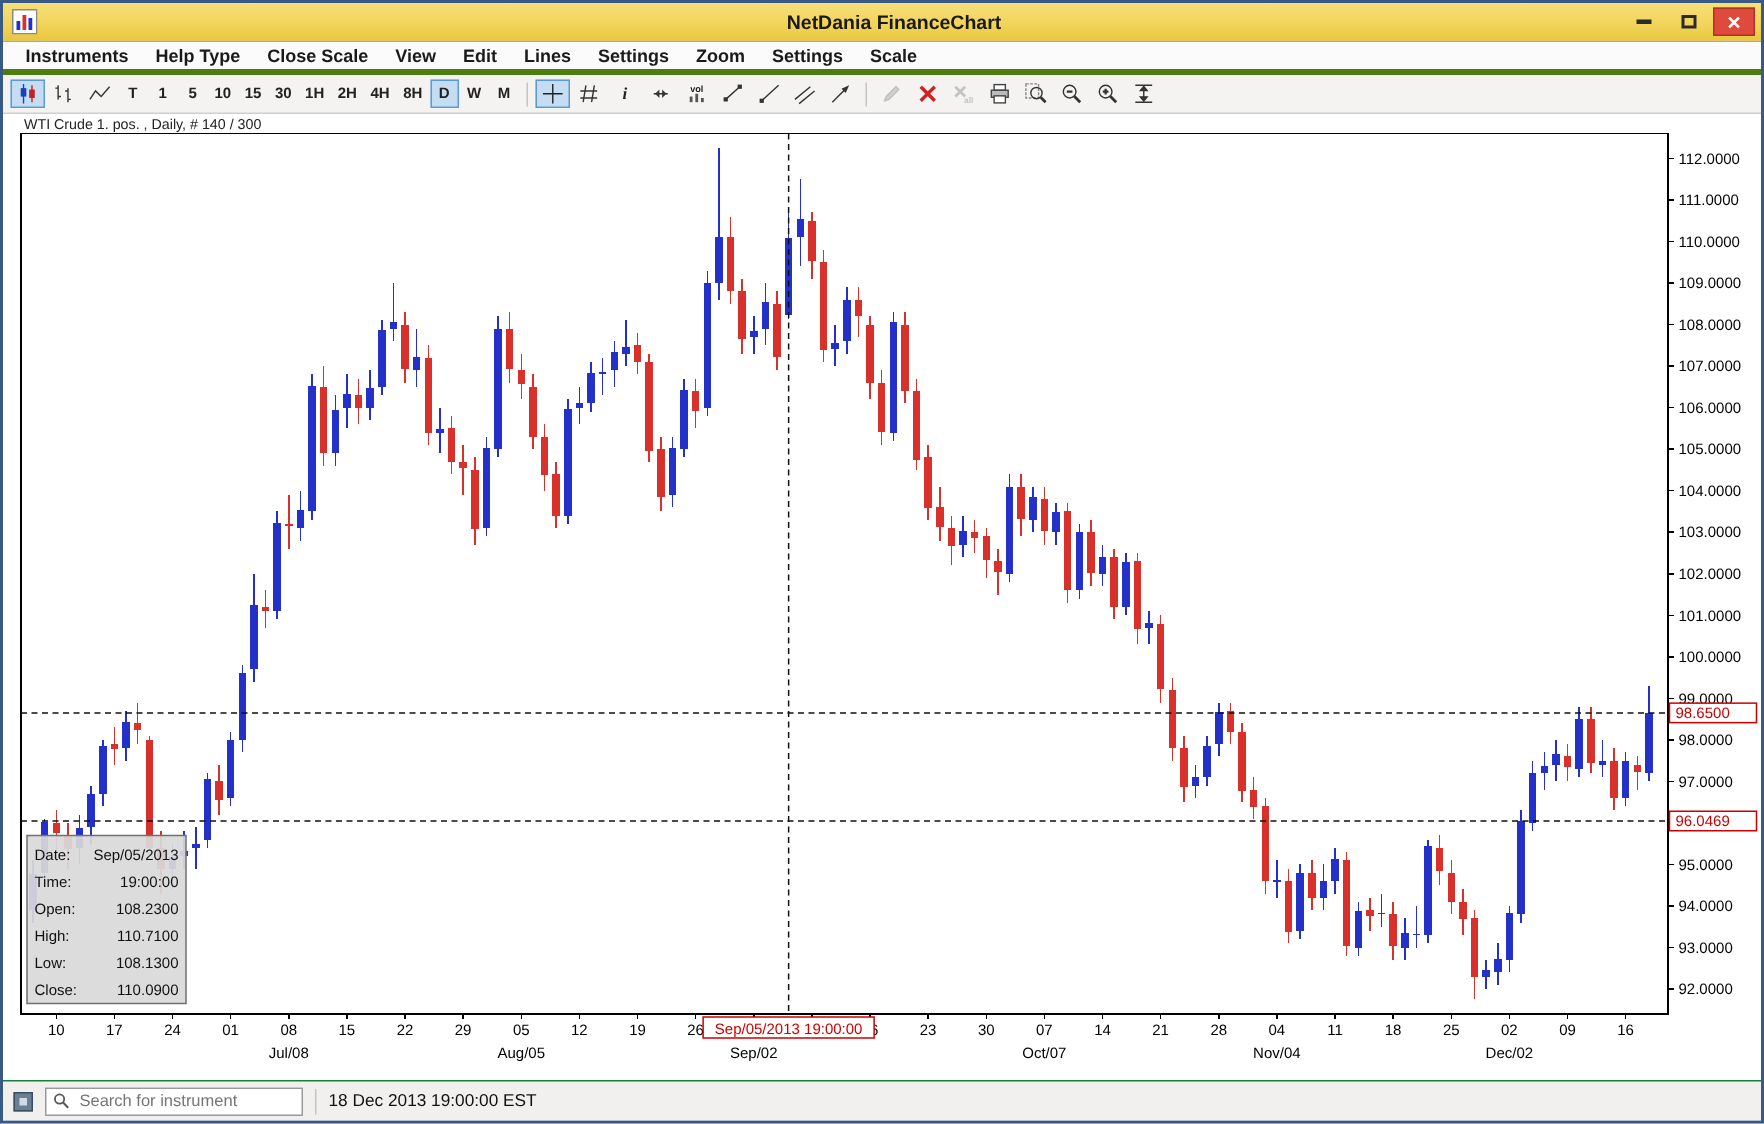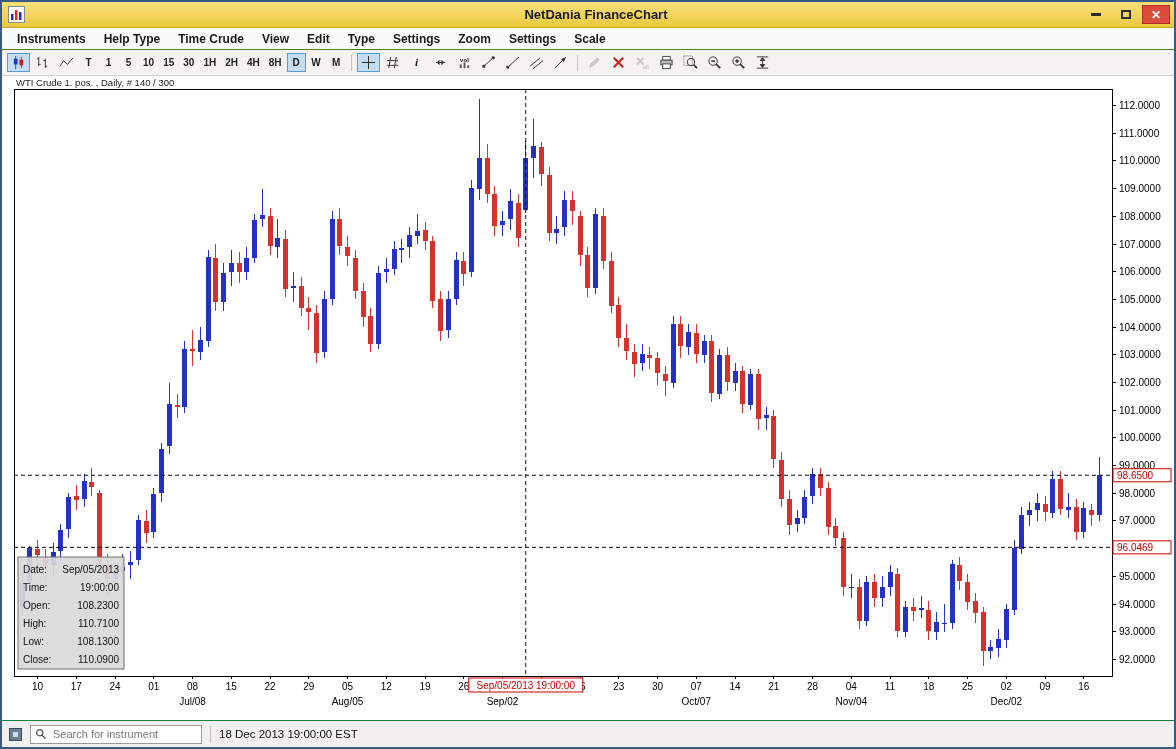--- a/index.html
+++ b/index.html
@@ -23,21 +23,21 @@
   .controls{margin-left:auto;display:flex;align-items:center;gap:2px;z-index:2;}
   .wc{border:0;background:transparent;width:28px;height:19px;display:flex;
       align-items:center;justify-content:center;cursor:default;padding:0;}
   .glyph-min{width:10px;height:3px;background:#2b2b2b;display:block;}
   .glyph-max{width:10px;height:9px;border:2px solid #2b2b2b;display:block;}
   .wc.close{background:#de4a3c;border:1px solid #b03226;}
   .wc.close span{color:#fff;font-size:12px;font-weight:bold;line-height:1;}
   
   .menubar{
     height:22px;display:flex;align-items:center;background:#fbfbfb;
-    border-bottom:1px solid #4d7c0f;padding:0 6px;
+    border-bottom:4px solid #4d7c0f;padding:0 6px;
   }
   .menu-item{font-size:12px;font-weight:bold;color:#1a1a1a;padding:2px 9px;cursor:default;}
   
   .toolbar{
     height:26px;display:flex;align-items:center;background:#f4f3f1;
     border-bottom:1px solid #cfcfcf;padding:0 5px;gap:1px;
   }
   .tb{
     border:1px solid transparent;background:transparent;height:19px;min-width:19px;
     padding:0 3px;display:inline-flex;align-items:center;justify-content:center;
@@ -94,24 +94,24 @@
         </button>
       <button class="wc close">
           <span>✕</span>
         </button>
     </span>
   </div>
 
   <nav class="menubar" id="menubar">
       <div class="menu-item">Instruments</div>
       <div class="menu-item">Help Type</div>
-      <div class="menu-item">Time Crude</div>
+      <div class="menu-item">Close Scale</div>
       <div class="menu-item">View</div>
       <div class="menu-item">Edit</div>
-      <div class="menu-item">Type</div>
+      <div class="menu-item">Lines</div>
       <div class="menu-item">Settings</div>
       <div class="menu-item">Zoom</div>
       <div class="menu-item">Settings</div>
       <div class="menu-item">Scale</div>
     </nav>
 
   <div class="toolbar" id="toolbar">
       <button class="tb sel">
         <svg viewBox="0 0 16 16">
           <line x1="5" y1="1" x2="5" y2="15" stroke="#1a3fbd"></line>

